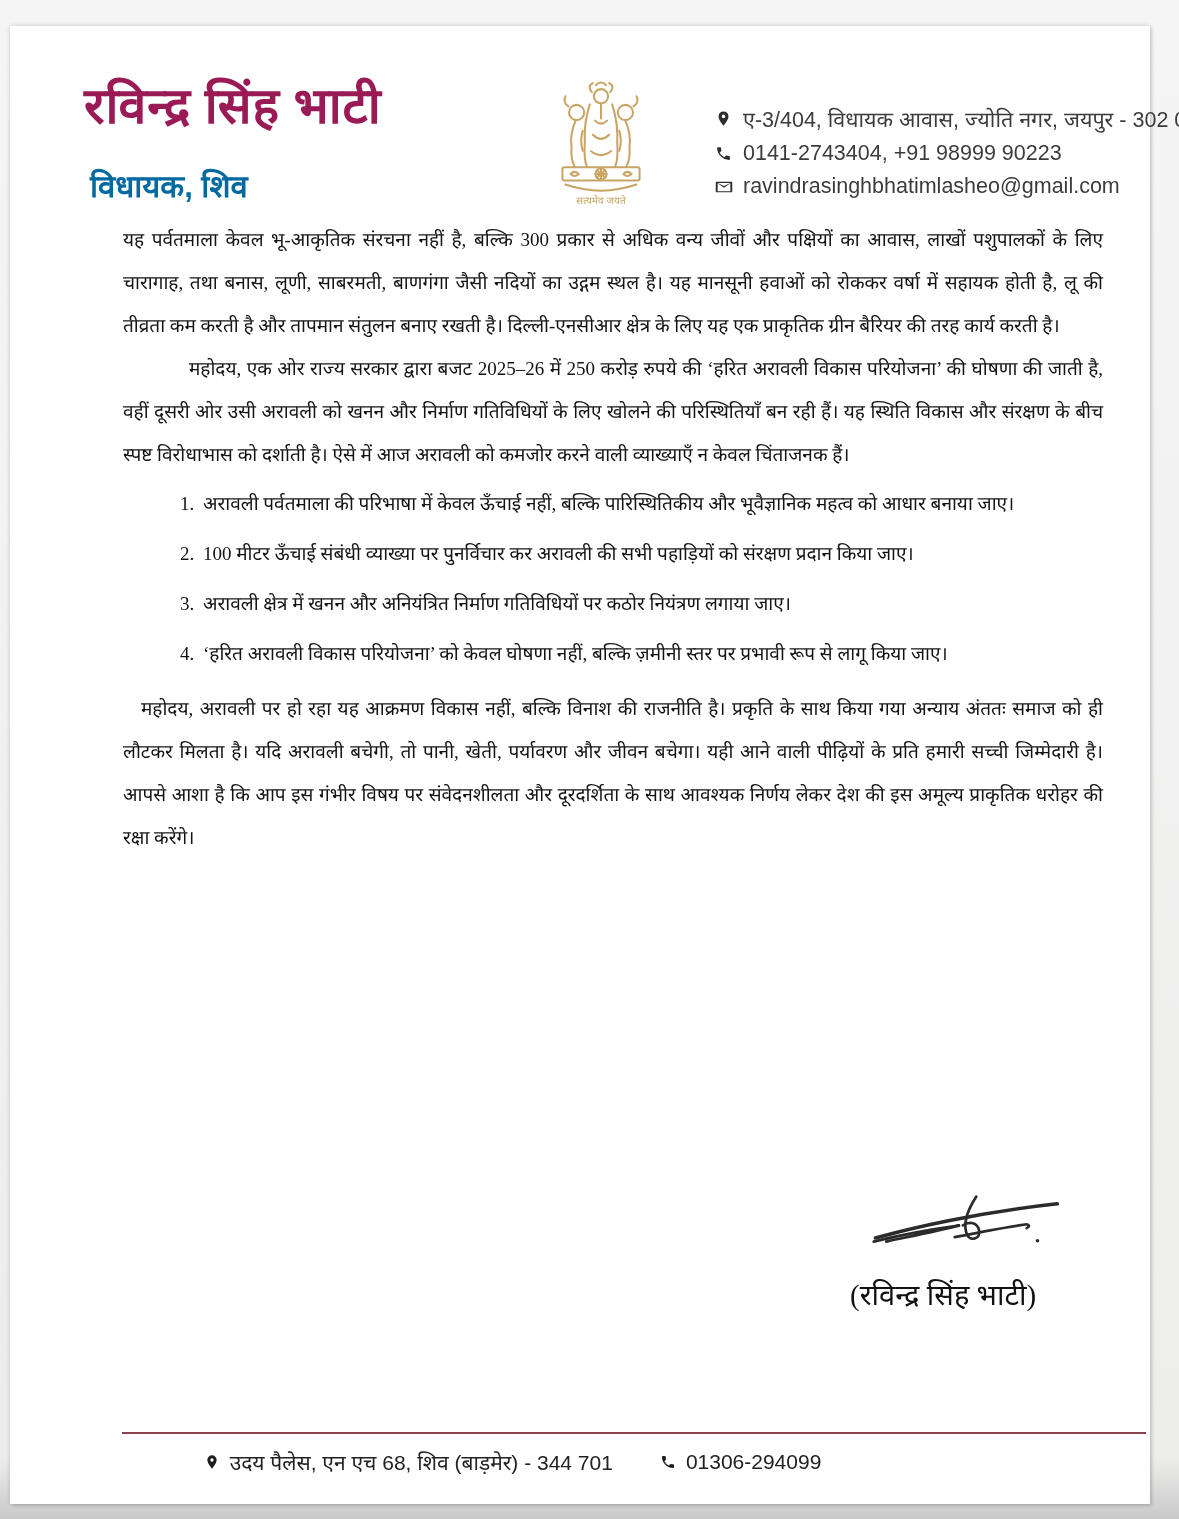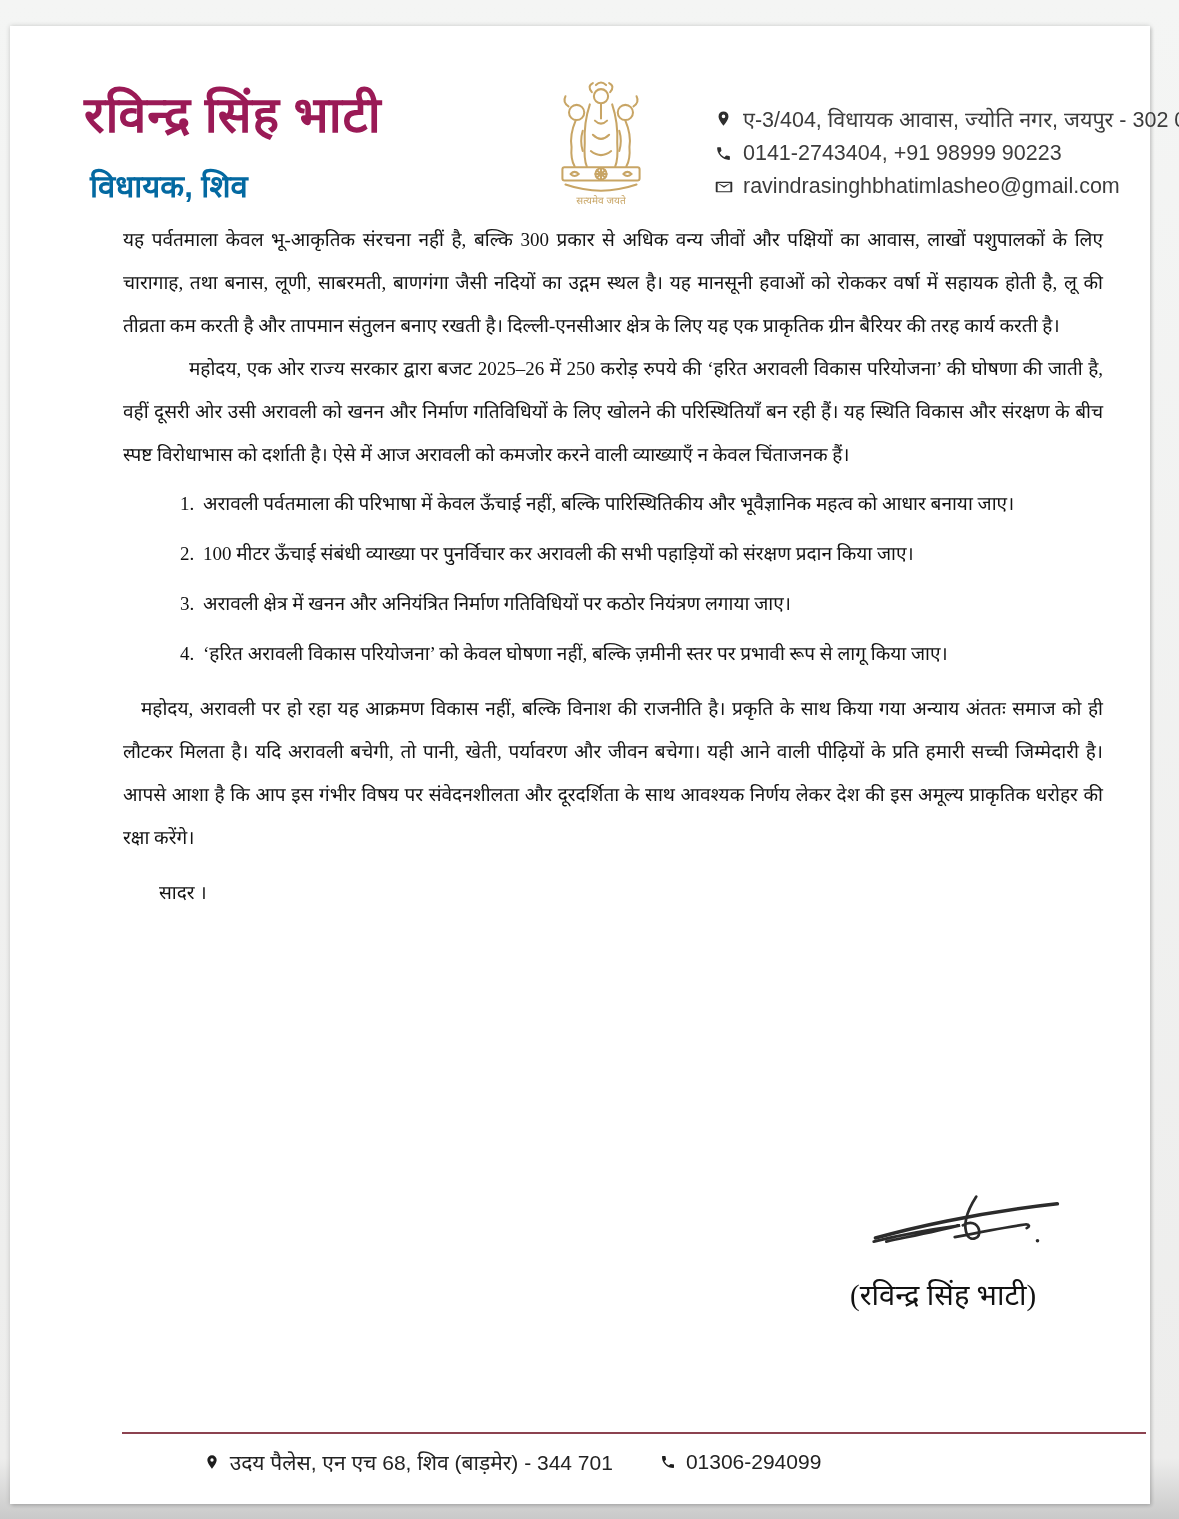--- a/index.html
+++ b/index.html
@@ -13,21 +13,21 @@
   }
   .page {
     position: absolute;
     left: 10px; top: 26px;
     width: 1140px; height: 1478px;
     background: #ffffff;
     box-shadow: 0 0 5px rgba(0,0,0,.18), 2px 2px 3px rgba(0,0,0,.10);
   }
   
   .brand-name {
-    position: absolute; left: 74px; top: 53px;
+    position: absolute; left: 74px; top: 44px;
     font-size: 50px; font-weight: 700;
     font-family: "Liberation Serif", "DejaVu Serif", serif;
     letter-spacing: 1px;
   }
   .brand-designation {
     position: absolute; left: 80px; top: 138px;
     font-size: 31px; font-weight: 600; color: #0369a1;
   }
   .emblem {
     position: absolute; left: 532px; top: 54px;
@@ -143,21 +143,20 @@
     <div class="letter-body">
       <p>यह पर्वतमाला केवल भू-आकृतिक संरचना नहीं है, बल्कि 300 प्रकार से अधिक वन्य जीवों और पक्षियों का आवास, लाखों पशुपालकों के लिए चारागाह, तथा बनास, लूणी, साबरमती, बाणगंगा जैसी नदियों का उद्गम स्थल है। यह मानसूनी हवाओं को रोककर वर्षा में सहायक होती है, लू की तीव्रता कम करती है और तापमान संतुलन बनाए रखती है। दिल्ली-एनसीआर क्षेत्र के लिए यह एक प्राकृतिक ग्रीन बैरियर की तरह कार्य करती है।</p>
       <p class="para-indent">महोदय, एक ओर राज्य सरकार द्वारा बजट 2025–26 में 250 करोड़ रुपये की ‘हरित अरावली विकास परियोजना’ की घोषणा की जाती है, वहीं दूसरी ओर उसी अरावली को खनन और निर्माण गतिविधियों के लिए खोलने की परिस्थितियाँ बन रही हैं। यह स्थिति विकास और संरक्षण के बीच स्पष्ट विरोधाभास को दर्शाती है। ऐसे में आज अरावली को कमजोर करने वाली व्याख्याएँ न केवल चिंताजनक हैं।</p>
       <ol class="demands">
         <li><span>अरावली पर्वतमाला की परिभाषा में केवल ऊँचाई नहीं, बल्कि पारिस्थितिकीय और भूवैज्ञानिक महत्व को आधार बनाया जाए।</span></li>
         <li><span>100 मीटर ऊँचाई संबंधी व्याख्या पर पुनर्विचार कर अरावली की सभी पहाड़ियों को संरक्षण प्रदान किया जाए।</span></li>
         <li><span>अरावली क्षेत्र में खनन और अनियंत्रित निर्माण गतिविधियों पर कठोर नियंत्रण लगाया जाए।</span></li>
         <li><span>‘हरित अरावली विकास परियोजना’ को केवल घोषणा नहीं, बल्कि ज़मीनी स्तर पर प्रभावी रूप से लागू किया जाए।</span></li>
       </ol>
       <p class="para-indent-sm">महोदय, अरावली पर हो रहा यह आक्रमण विकास नहीं, बल्कि विनाश की राजनीति है। प्रकृति के साथ किया गया अन्याय अंततः समाज को ही लौटकर मिलता है। यदि अरावली बचेगी, तो पानी, खेती, पर्यावरण और जीवन बचेगा। यही आने वाली पीढ़ियों के प्रति हमारी सच्ची जिम्मेदारी है। आपसे आशा है कि आप इस गंभीर विषय पर संवेदनशीलता और दूरदर्शिता के साथ आवश्यक निर्णय लेकर देश की इस अमूल्य प्राकृतिक धरोहर की रक्षा करेंगे।</p>
-      <p class="salutation">सादर ।</p>
     </div>
 
     <div class="signature-block">
       <svg class="signature-scribble" viewBox="0 0 230 80" fill="none" stroke="#2b2b2b" stroke-linecap="round">
         <path stroke-width="4" d="M10,60 C45,50 120,32 212,22"></path>
         <path stroke-width="3" d="M8,64 C40,56 75,50 104,46 C80,52 50,58 22,64"></path>
         <path stroke-width="3" d="M122,14 C113,28 106,44 112,57 C116,64 127,61 125,51 C123,43 115,41 107,46"></path>
         <path stroke-width="3" d="M98,59 C128,53 155,48 176,45 C181,44.5 182,47 178,49"></path>
         <circle cx="190" cy="63" r="2" fill="#2b2b2b" stroke="none"></circle>
       </svg>

